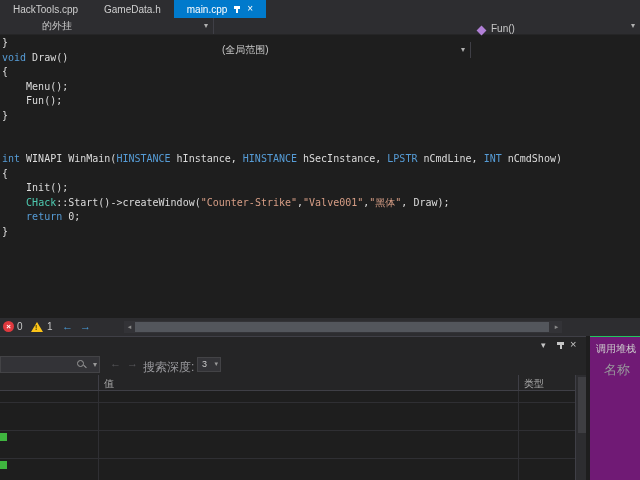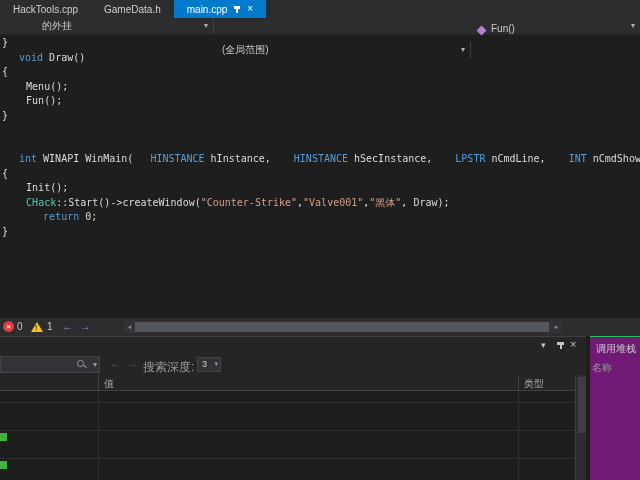--- a/index.html
+++ b/index.html
@@ -28,21 +28,21 @@
   .combo-member  { flex:1; padding-left:7px; border-right:none;align-items:flex-end; }
   .nav-chev { position:absolute; right:5px; top:3px; color:#b0b0b0; font-size:8px; }
   .method-icon { width:7px; height:7px; background:#b180d7; transform:rotate(45deg);
                  display:inline-block; margin-right:6px; }
 
   
   .code-area { position:absolute; left:2px; top:36px; width:636px;
                font-family:"DejaVu Sans Mono", monospace; font-size:10px;
                line-height:14.5px; white-space:pre; }
   .code-line { height:14.5px; }
-  .tok-k { color:#569cd6;margin-left:17px; }
+  .tok-k { color:#569cd6; }
   .tok-p { color:#dcdcdc; }
   .tok-s { color:#d69d85; }
   .tok-t { color:#4ec9b0;text-align:center; }
 
   
   .diag-strip { position:absolute; left:0; top:318px; width:640px; height:18px;
                 background:#2d2d30; }
   .err-icon { position:absolute; left:3px; top:3px; width:11px; height:11px;
               border-radius:50%; background:#e0393e; color:#fff; font-size:8px;
               line-height:11px; text-align:center; font-weight:bold; }
@@ -105,21 +105,21 @@
 
   .watch-vscroll { position:absolute; left:575px; top:38px; width:11px; height:106px;
                    background:#2d2d30; border-left:1px solid #3f3f46; }
   .watch-vscroll-thumb { position:absolute; left:2px; top:2px; width:8px; height:56px; background:#3e3e42; }
 
   
   .callstack-panel { position:absolute; left:590px; top:336px; width:50px; height:144px;
                      background:#701a75; border-top:1px solid #22c55e; }
   .cs-title { position:absolute; left:6px; top:5px; font-size:10px; color:#cccccc;
               white-space:nowrap; overflow:hidden; width:44px; }
-  .cs-colname { position:absolute; left:2px; top:24px; font-size:10px; color:#98989c; }
+  .cs-colname { position:absolute; left:14px; top:24px; font-size:13px; color:#98989c; }
 </style>
 </head>
 <body>
 
 <div id="root">
 
   <div class="tab-bar">
       <div class="tab">
         <span>HackTools.cpp</span>
       </div>

